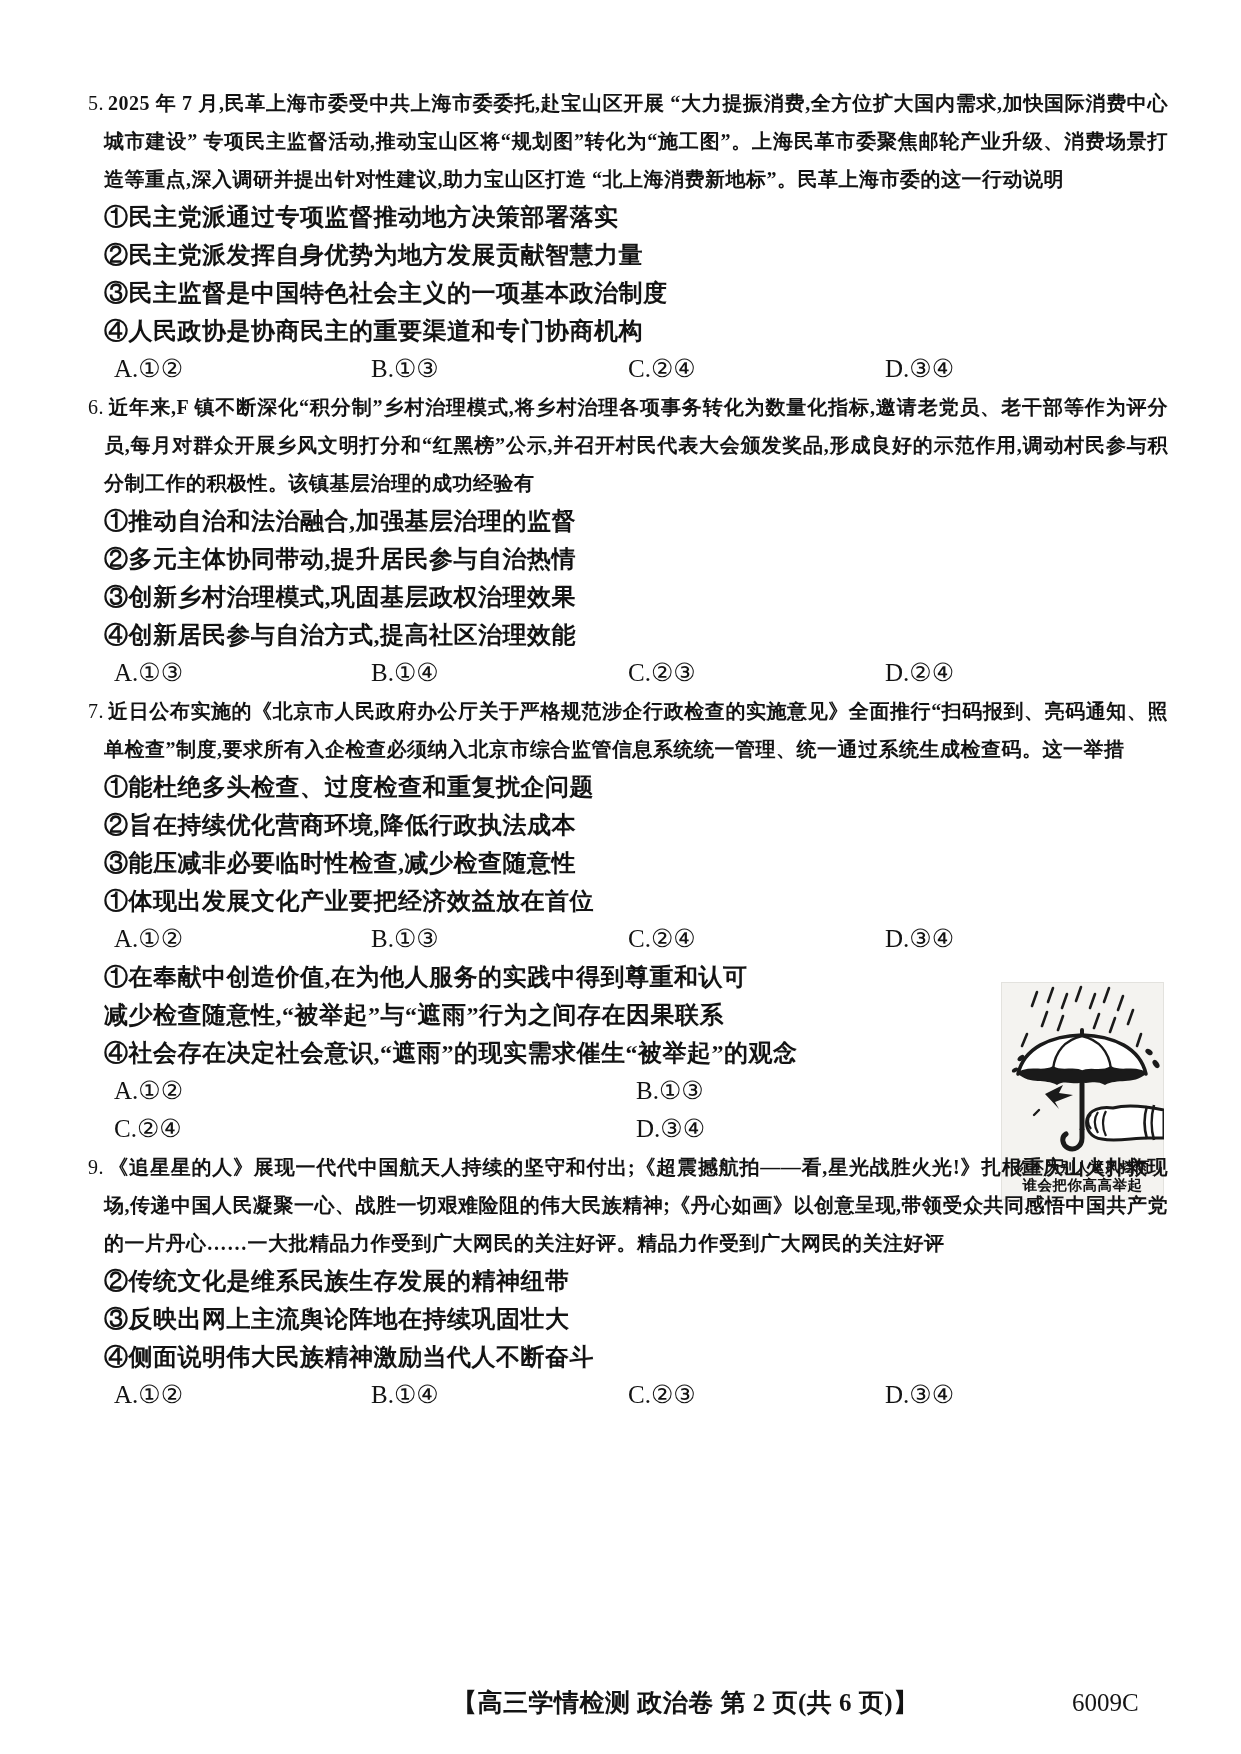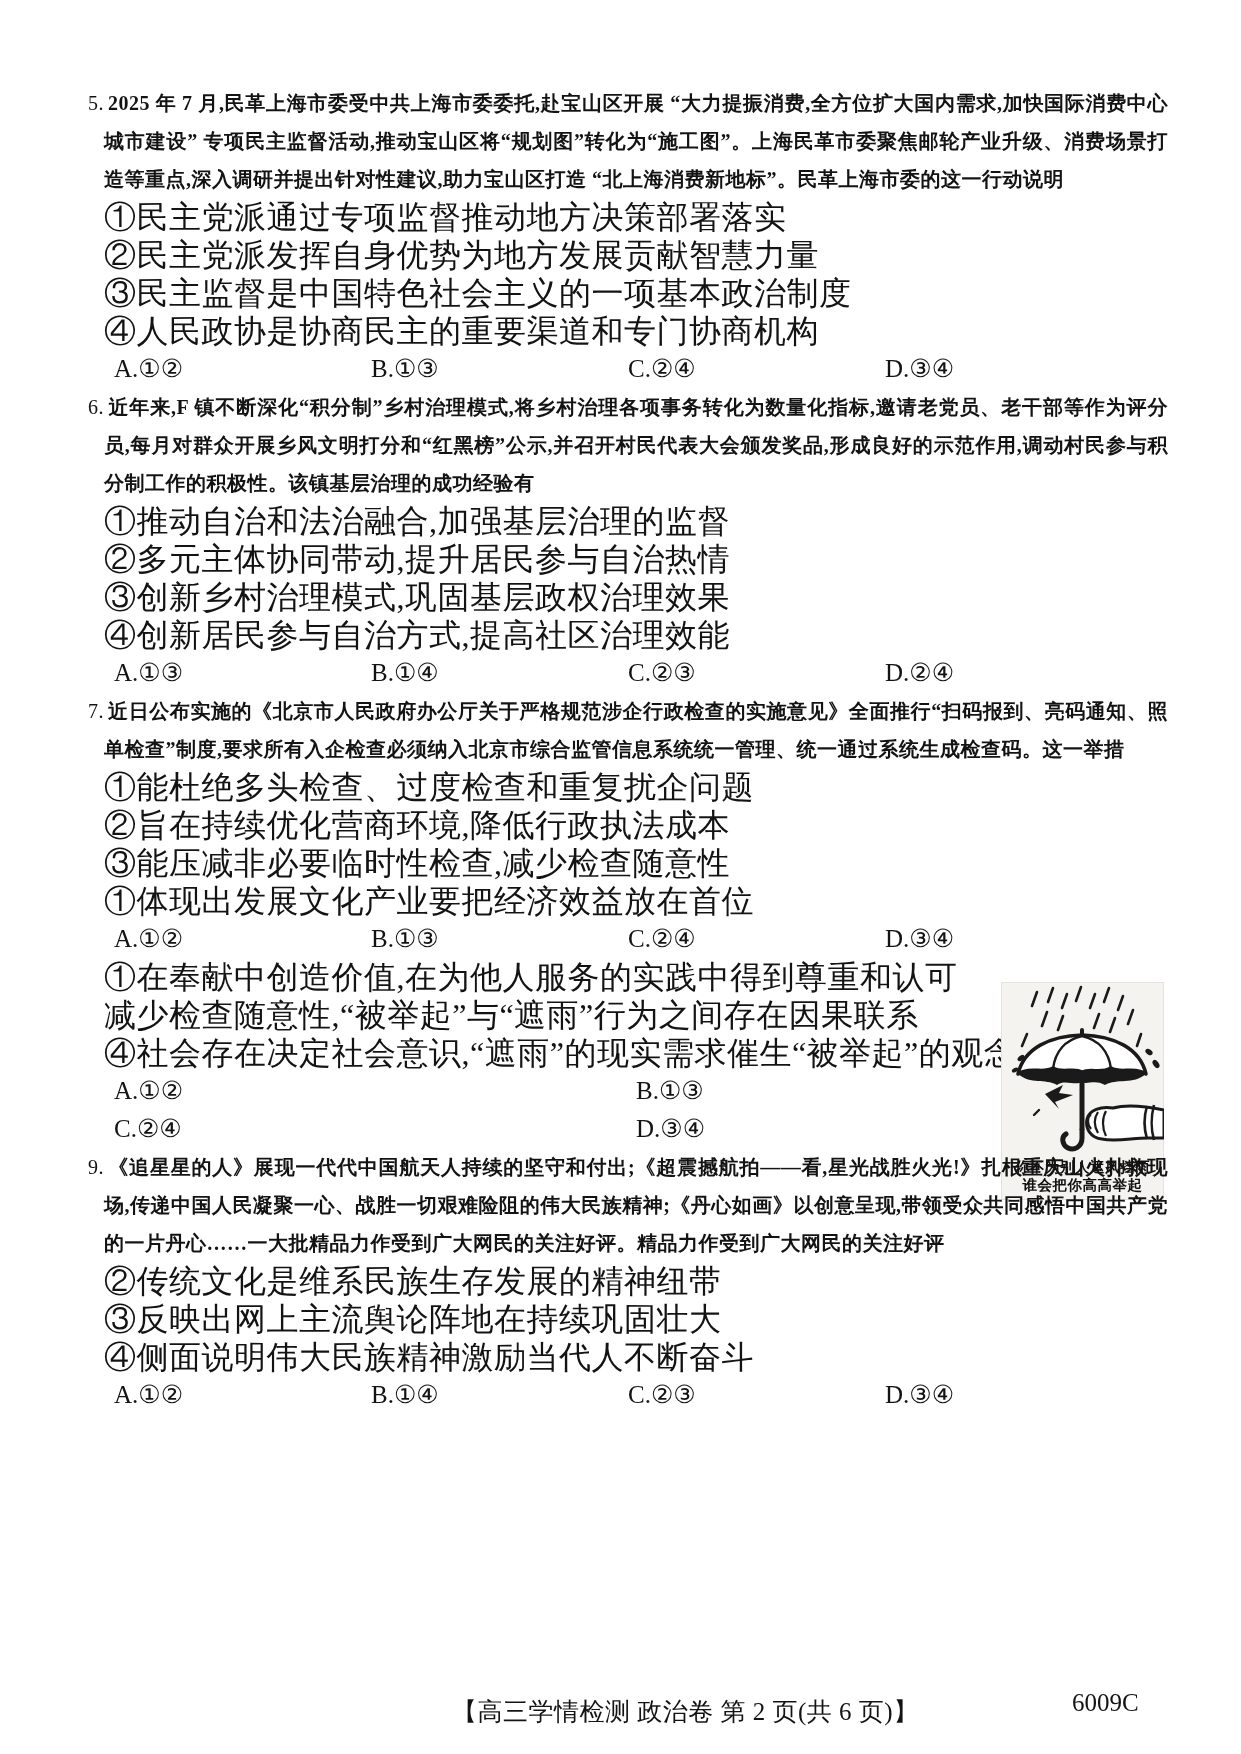--- a/index.html
+++ b/index.html
@@ -21,22 +21,22 @@
     text-align:justify;
     padding-left:16px; text-indent:-16px;
     letter-spacing:0.5px;
   }
   .qnum {
     font-weight:400;
     font-family:"Liberation Serif","DejaVu Serif",serif;
     padding-right:4px;
   }
   .item {
-    font-size:32px; line-height:38px;
-    font-weight:400;
+    font-size:24px; line-height:38px;
+    font-weight:700;
     padding-left:16px;
     letter-spacing:0.5px;
     white-space:nowrap;
   }
   .choices {
     display:flex;
     font-size:25px; line-height:38px;
     font-weight:400;
     padding-left:26px;
   }
@@ -66,23 +66,22 @@
     font-size:14.5px; line-height:18px;
     color:#111;
     letter-spacing:0.5px;
   }
   .footer {
     position:absolute; top:1686px; left:0; width:1241px;
     font-size:25px; line-height:34px;
   }
   .footer-title {
     position:absolute; left:452px; top:0;
-    font-weight:400;
-    letter-spacing:0.5px;
-    margin-top:9px;
+    font-weight:700;
+    letter-spacing:0.5px;
   }
   .footer-code {
     position:absolute; left:1072px; top:0;
     font-weight:400;
   }
 </style>
 </head>
 <body>
 
 <div class="page">

